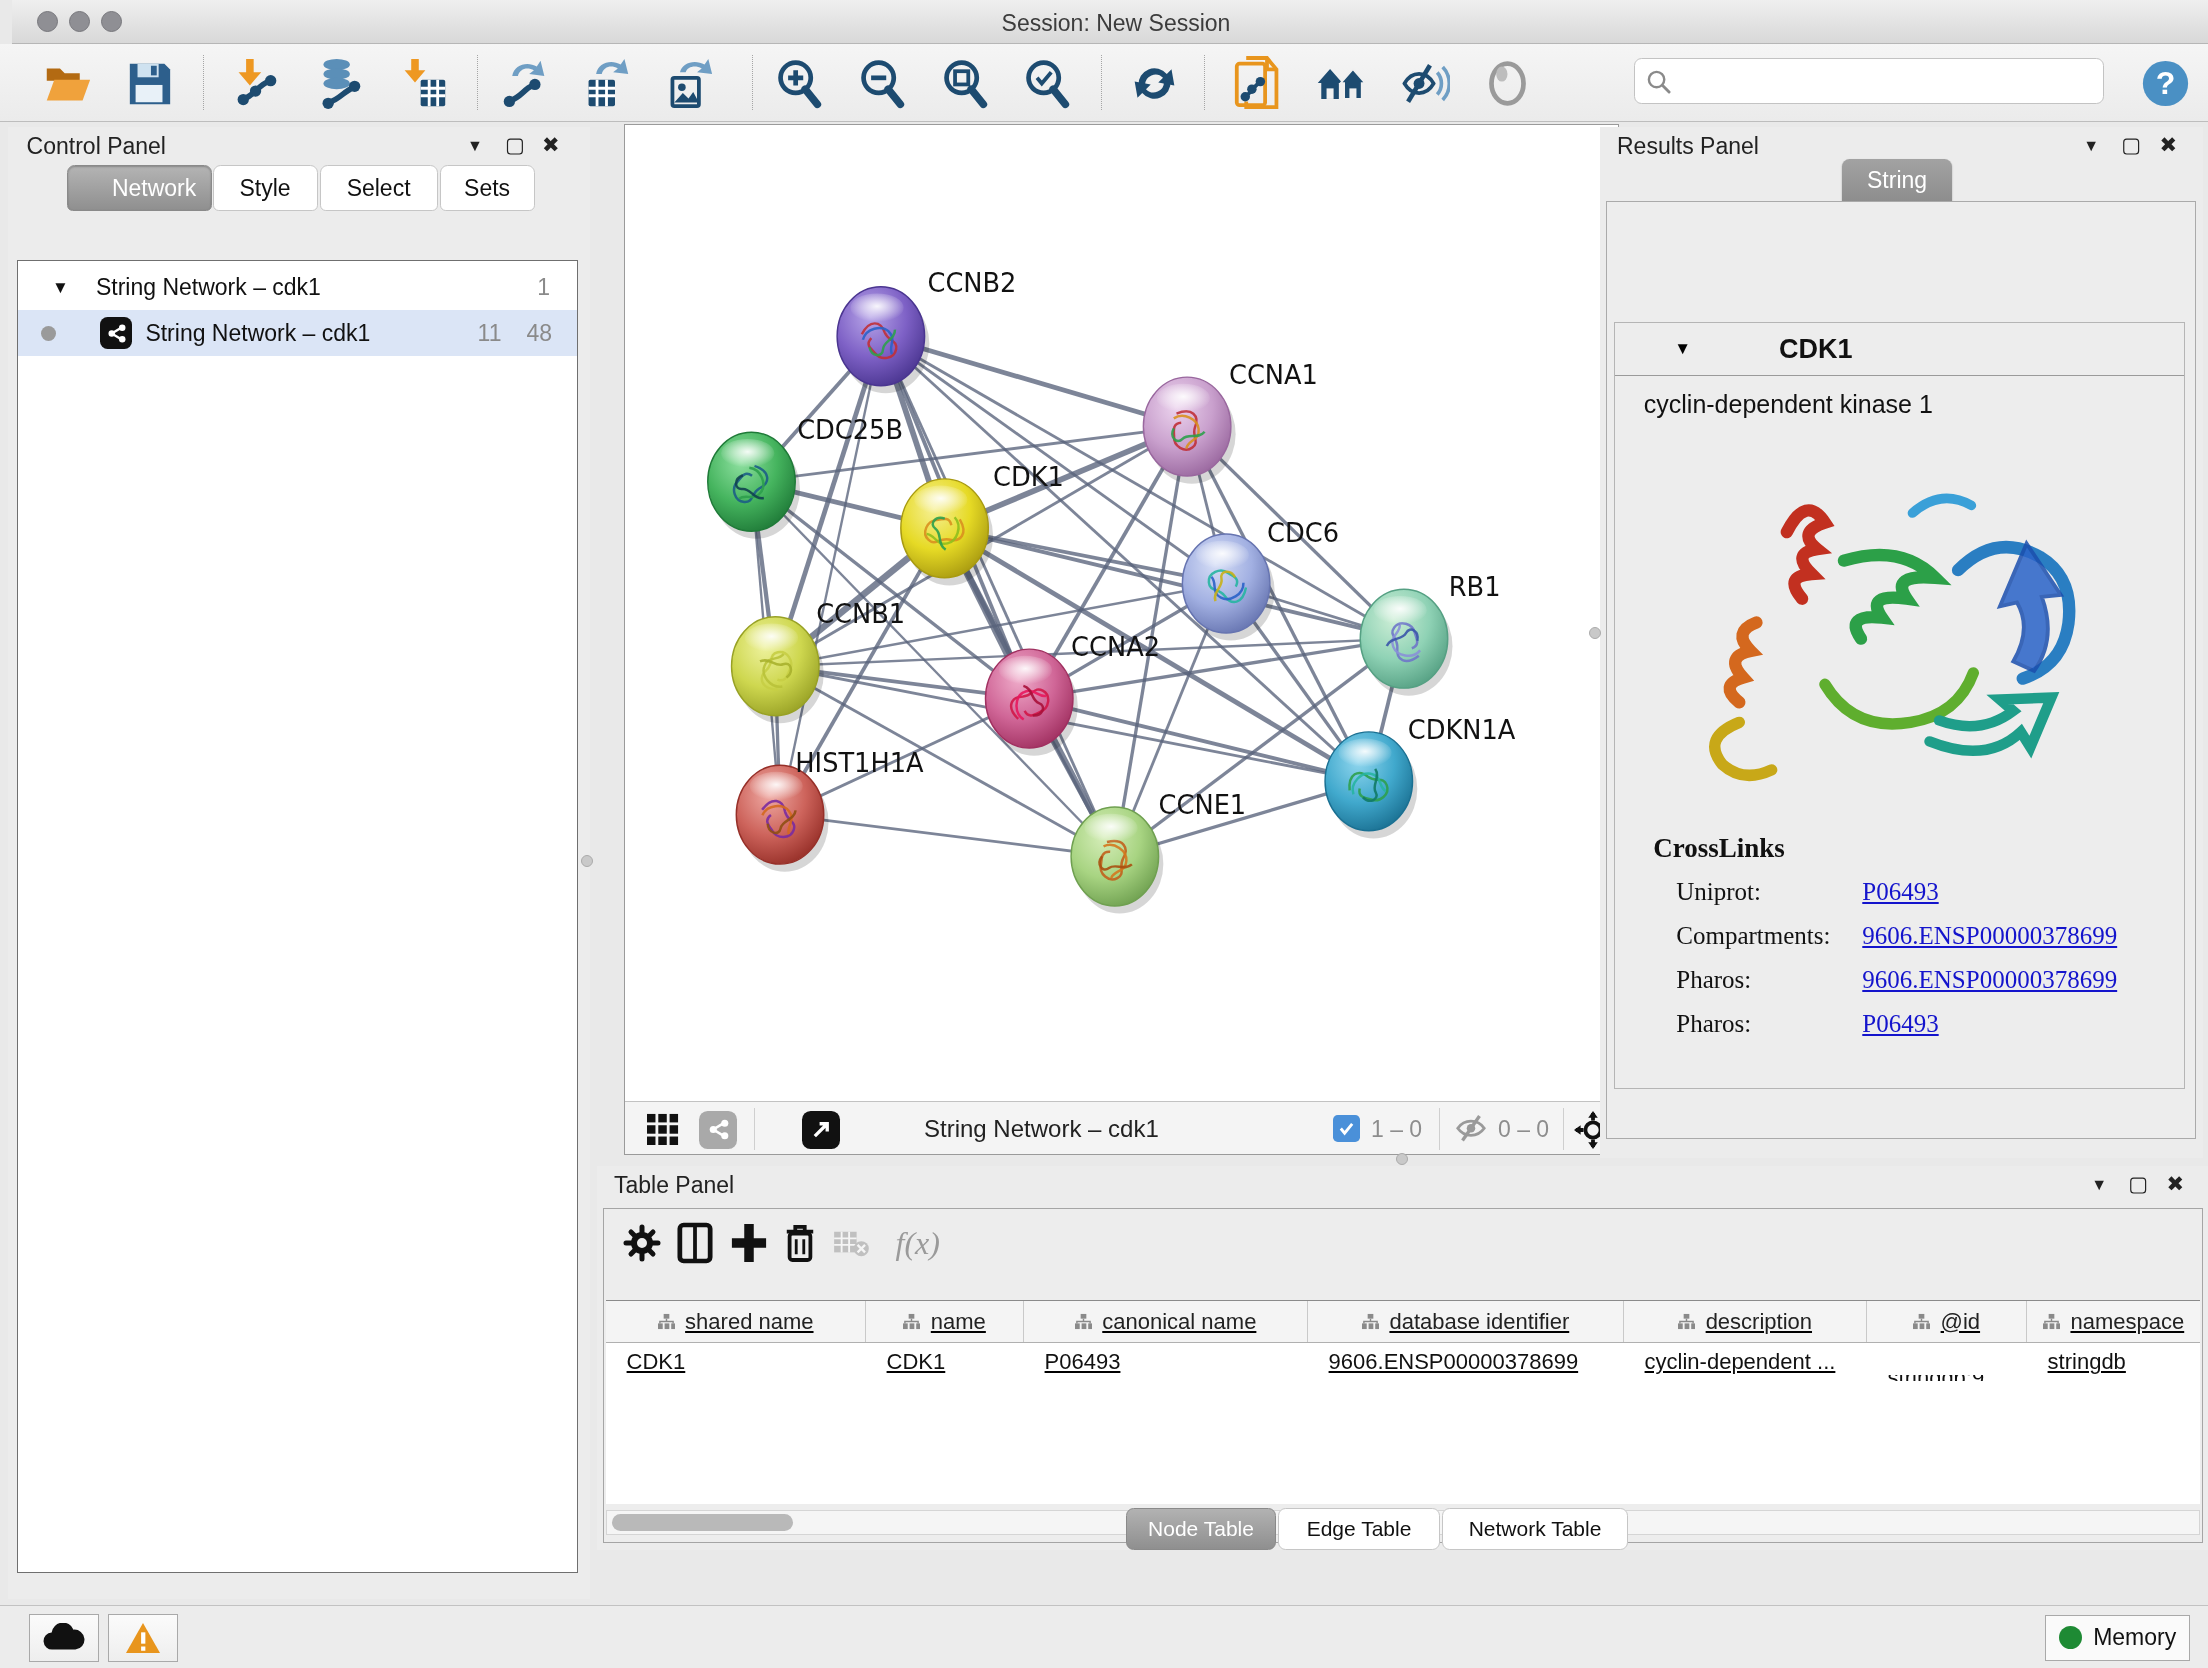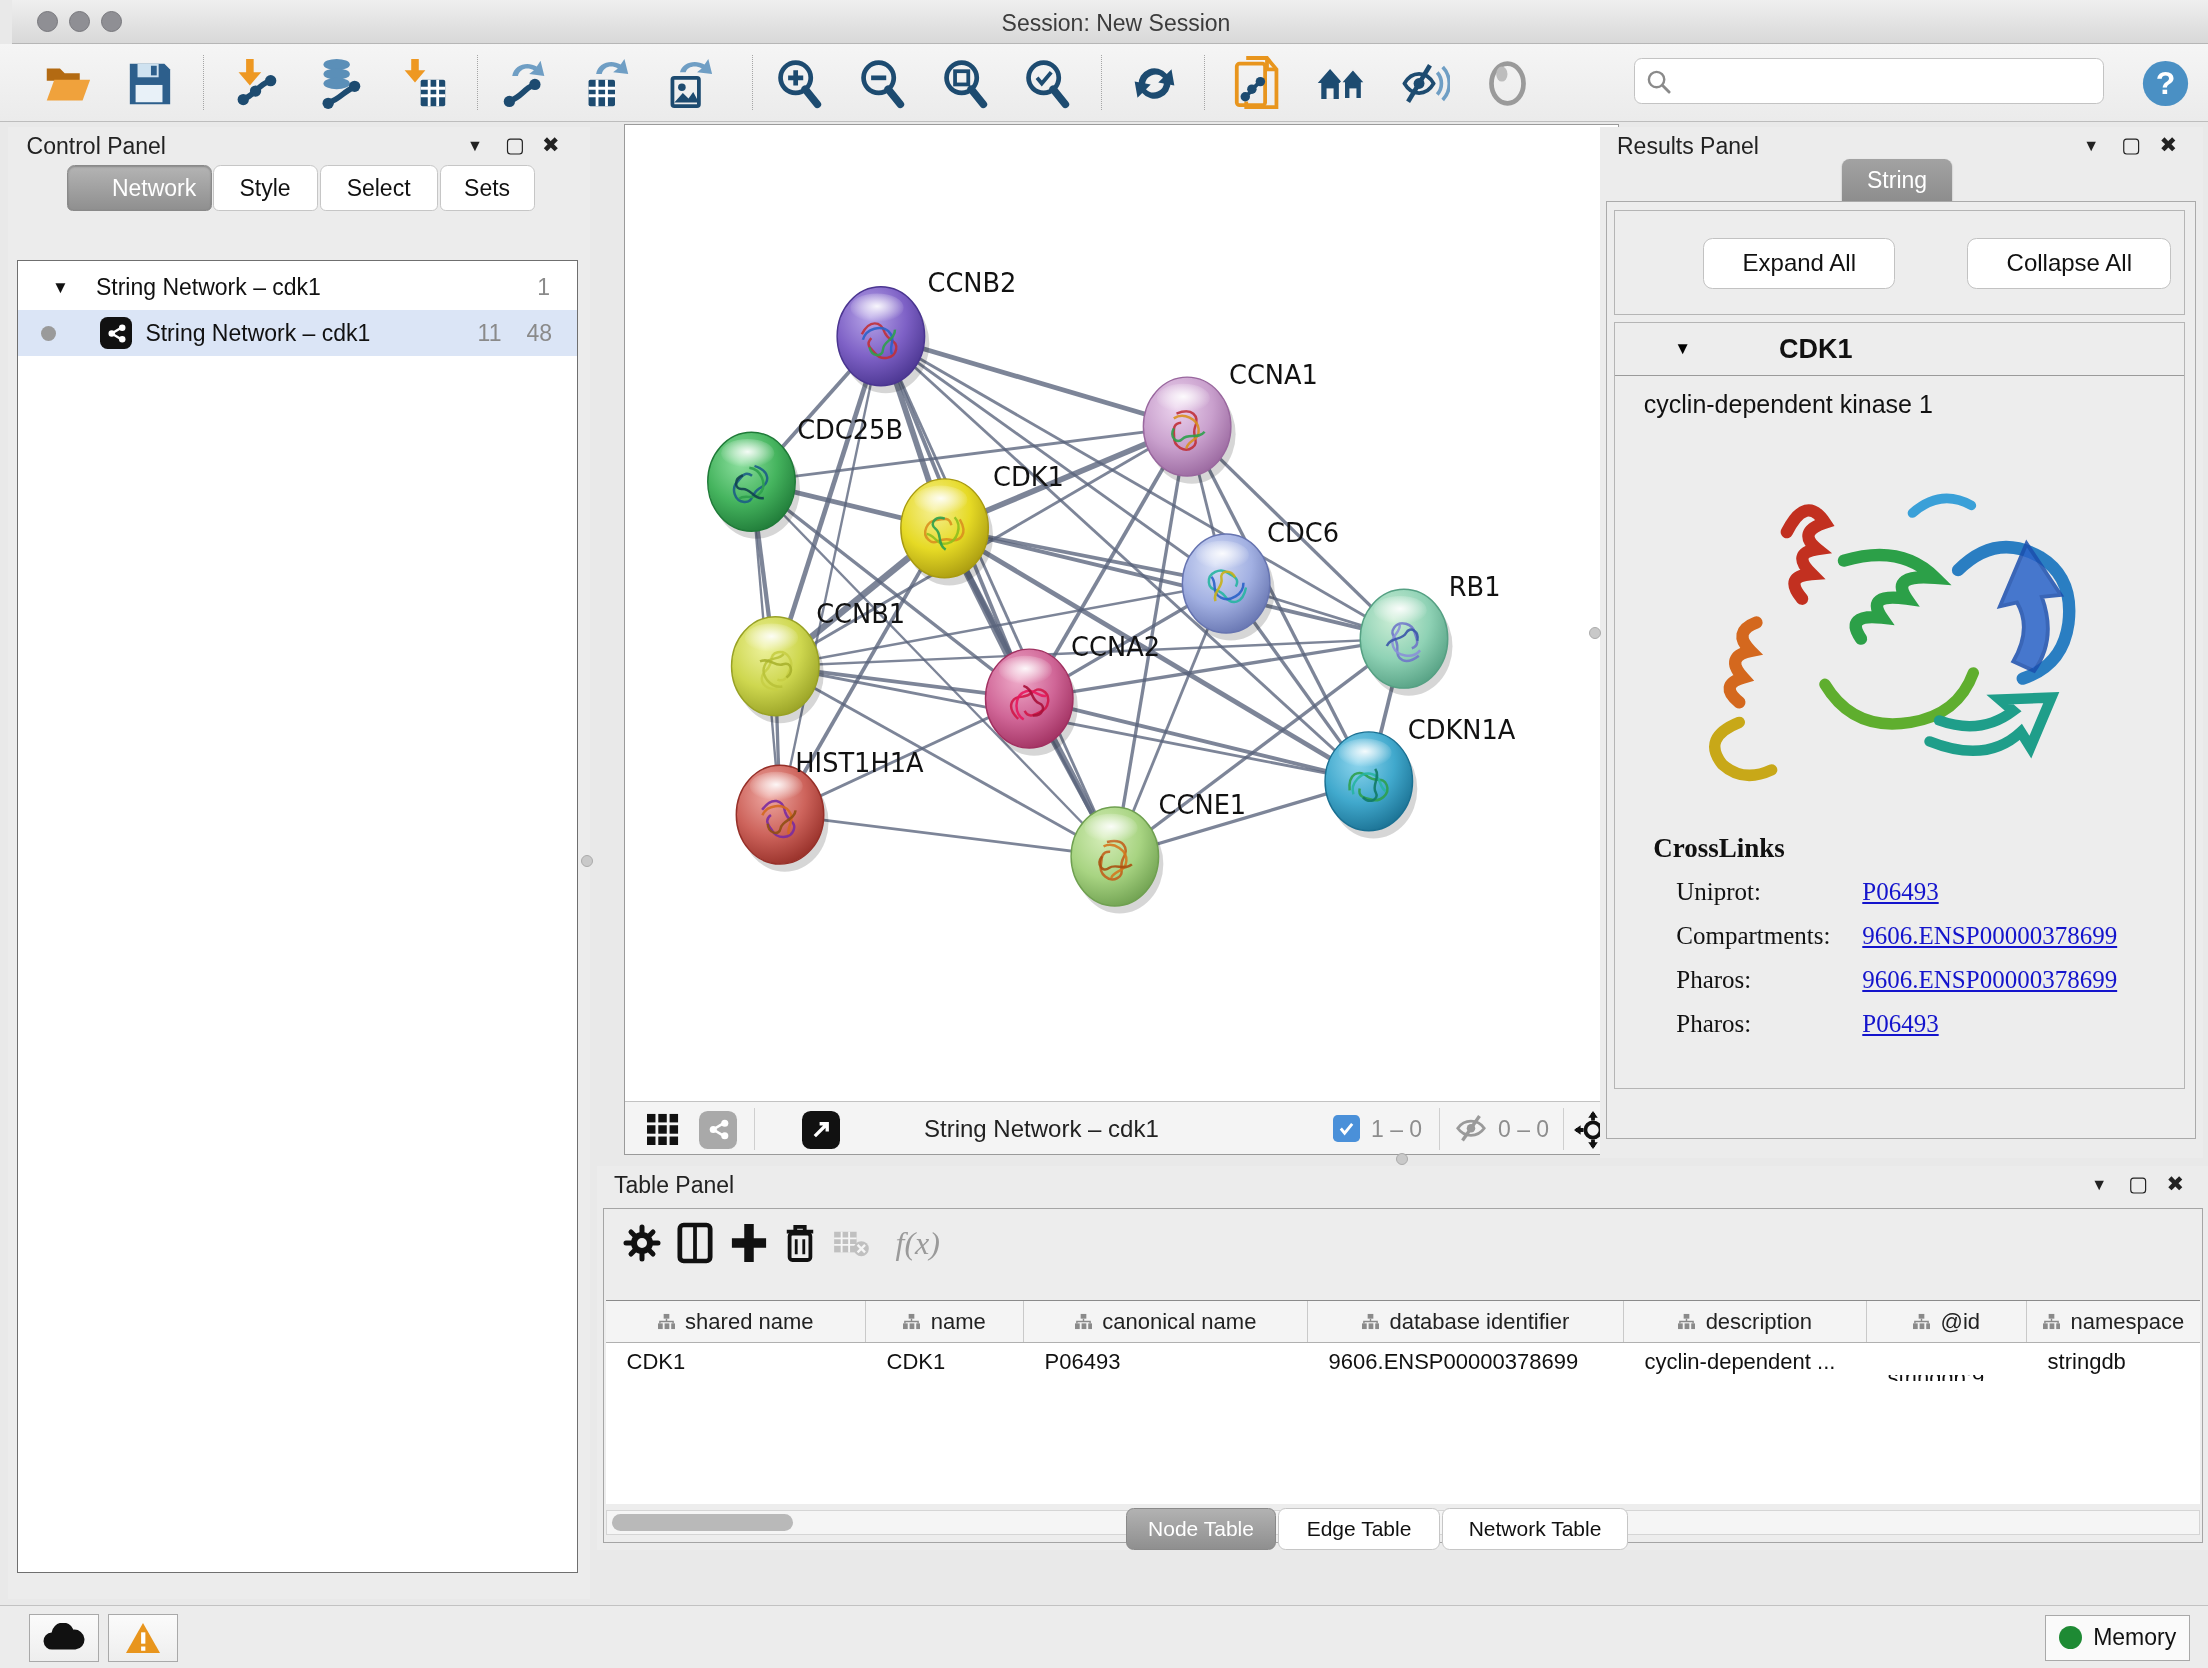--- a/index.html
+++ b/index.html
@@ -65,21 +65,21 @@
     display:flex; align-items:center; }
   .serif { font-family:"Liberation Serif", serif; }
   .xlink { color:#1414cc; text-decoration:underline; cursor:pointer; }
 
   
   .table-panel { left:597px; top:1166px; width:1611px; height:384px; background:#ececec; }
   .tp-content { left:5.7px; top:42px; width:1600px; height:335px; background:#ededed;
     border:1px solid #a5a5a5; }
   .tp-toolbar-icon { top:11.4px; width:46px; height:46px; display:flex; align-items:center; justify-content:center; }
   .tbl { left:1.9px; top:91px; width:1594px; height:204px; background:#fff;
-    border-top:1.9px solid #8a8a8a; overflow:hidden; }
+    border-top:1.9px solid #8a8a8a; overflow:hidden;text-decoration:underline; }
   .tbl-head { display:flex; height:42px; background:#f4f4f4; border-bottom:1px solid #b0b0b0; }
   .th { display:flex; align-items:center; justify-content:center; gap:9.5px;
     border-right:1px solid #c9c9c9; font-size:22px; color:#222; overflow:hidden; white-space:nowrap; }
   .tbl-row { display:flex; height:38px; }
   .td { padding-left:21px; font-size:22px; color:#111; display:flex; align-items:center;
     overflow:hidden; white-space:nowrap; }
   .hscroll { left:1.9px; top:301px; width:1594px; height:25px; background:#f5f5f5; border:1px solid #d5d5d5; }
   .hthumb { left:5.7px; top:2.9px; width:181px; height:17px; background:#b9b9b9; border-radius:8.6px; }
   .bottom-tab { height:42px; border:1px solid #c6c6c6; border-radius:7.6px; background:#fff;
     font-size:21px; color:#111; display:flex; align-items:center; justify-content:center; }
@@ -601,28 +601,20 @@
   <span class="abs panel-title" style="left:17px; top:5.7px">Results Panel</span>
   <span class="abs win-ctl" style="left:477px; top:4.8px; font-size:16px">▼</span>
   <span class="abs win-ctl" style="left:517px; top:3.8px">▢</span>
   <span class="abs win-ctl" style="left:554px; top:3.8px">✖</span>
 
   <div class="abs rp-tab" style="left:242px; top:32px">
       <span>String</span>
     </div>
 
   <div class="abs rp-content">
-    <div class="abs rp-btnbox">
-      <div class="abs rp-btn" style="left:88px; top:27px; width:192px">
-          <span>Expand All</span>
-        </div>
-      <div class="abs rp-btn" style="left:352px; top:27px; width:204px">
-          <span>Collapse All</span>
-        </div>
-    </div>
 
     <div class="abs rp-section">
       <div class="abs rp-sec-head">
         <span style="margin-left:59px; font-size:17px">▼</span>
         <span style="margin-left:88px; font-size:27px; font-weight:bold; color:#111">CDK1</span>
       </div>
       <span class="abs" style="left:28.5px; top:67px; font-size:25px; color:#111">cyclin-dependent kinase 1</span>
 
       <svg class="abs" style="left:28.5px; top:133px" width="514" height="371" viewBox="0 0 540 390">
         <g fill="none" stroke-linecap="round">

